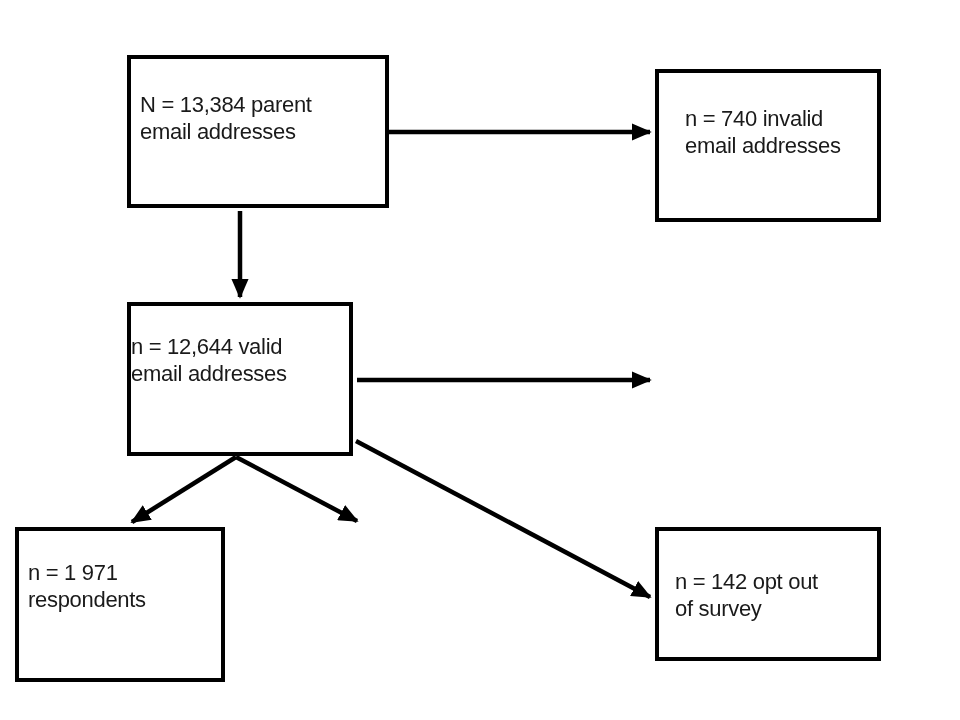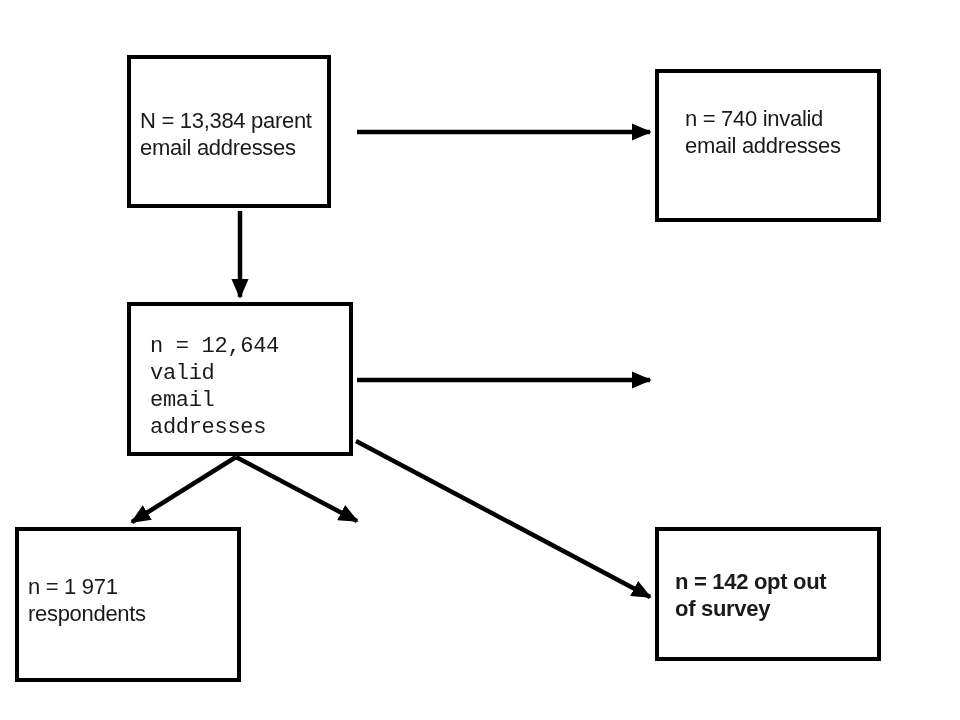--- a/index.html
+++ b/index.html
@@ -49,40 +49,40 @@
       </marker>
     </defs>
     <line x1="357" y1="132" x2="650" y2="132" stroke="#000000" stroke-width="4.5" marker-end="url(#ah)"></line>
     <line x1="240" y1="211" x2="240" y2="297" stroke="#000000" stroke-width="4.5" marker-end="url(#ah)"></line>
     <line x1="357" y1="380" x2="650" y2="380" stroke="#000000" stroke-width="4.5" marker-end="url(#ah)"></line>
     <line x1="236" y1="457" x2="132" y2="522" stroke="#000000" stroke-width="4.5" marker-end="url(#ah)"></line>
     <line x1="236" y1="457" x2="357" y2="521" stroke="#000000" stroke-width="4.5" marker-end="url(#ah)"></line>
     <line x1="356" y1="441" x2="650" y2="597" stroke="#000000" stroke-width="4.5" marker-end="url(#ah)"></line>
   </svg>
 
-  <div class="node" style="left:127px; top:55px; width:204px; height:153px; padding:48px 8px 0 9px;">
+  <div class="node" style="left:127px; top:55px; width:262px; height:153px; padding:32px 8px 0 9px;">
     <div class="label">N = 13,384 parent
 email addresses</div>
   </div>
 
   <div class="node" style="left:655px; top:69px; width:226px; height:153px; padding:32px 8px 0 26px;">
     <div class="label">n = 740 invalid
 email addresses</div>
   </div>
 
-  <div class="node" style="left:127px; top:302px; width:226px; height:154px; padding:27px 8px 0 19px;font-family:Liberation Mono, monospace;">
+  <div class="node" style="left:127px; top:302px; width:226px; height:154px; padding:27px 8px 0 0;">
     <div class="label">n = 12,644 valid
 email addresses</div>
   </div>
 
 
-  <div class="node" style="left:15px; top:527px; width:226px; height:155px; padding:42px 8px 0 9px;">
+  <div class="node" style="left:15px; top:527px; width:210px; height:155px; padding:28px 8px 0 9px;">
     <div class="label">n = 1 971
 respondents</div>
   </div>
 
 
-  <div class="node" style="left:655px; top:527px; width:226px; height:134px; padding:37px 8px 0 16px;font-weight:bold;">
+  <div class="node" style="left:655px; top:527px; width:226px; height:134px; padding:37px 8px 0 16px;">
     <div class="label">n = 142 opt out
 of survey</div>
   </div>
 
 </div>
 
 </body></html>

